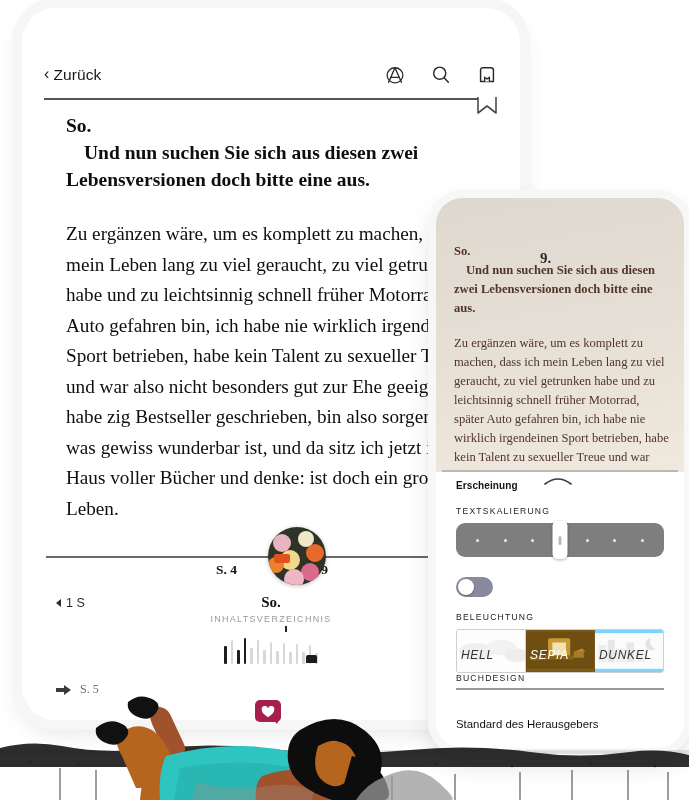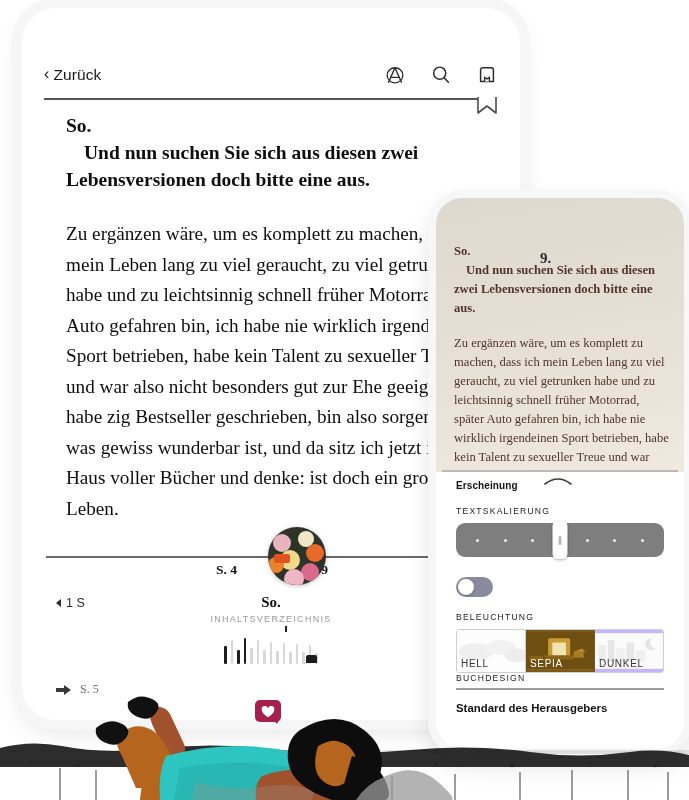--- a/index.html
+++ b/index.html
@@ -132,33 +132,33 @@
   #a11y-row .t{font-size:9.6px;color:#2a2a2a;line-height:13px;}
   #a11y-toggle{
     width:37px;height:20px;border-radius:11px;background:#8a8a9e;position:relative;flex:0 0 auto;cursor:pointer;
   }
   #a11y-toggle .knob{position:absolute;left:2px;top:2px;width:16px;height:16px;border-radius:50%;background:#fff;box-shadow:0 1px 2px rgba(0,0,0,.3);}
 
   #theme-row{margin-top:7px;display:flex;border:1px solid #cfcfcf;border-radius:3px;overflow:hidden;height:42px;}
   .theme-cell{flex:1;position:relative;overflow:hidden;cursor:pointer;border-right:1px solid #cfcfcf;}
   .theme-cell:last-child{border-right:none;}
   .theme-cell .cap{
-    position:absolute;left:4px;bottom:3px;font-size:10px;letter-spacing:.7px;z-index:3;
+    position:absolute;left:4px;bottom:10px;font-size:12px;letter-spacing:.7px;z-index:3;font-style:italic;
   }
   .theme-cell.sel{outline:2px solid #7a5a1a;outline-offset:-2px;}
   .tc-hell{background:#fdfdfd;}
   .tc-hell .cap{color:#333;}
   .tc-sepia{background:linear-gradient(#6d4d11,#8a6415);}
   .tc-sepia .cap{color:#fff;}
-  .tc-dunkel{background:#c4b5fd;}
+  .tc-dunkel{background:#7dd3fc;}
   .tc-dunkel .cap{color:#333;}
 
   #design-label{font-size:8.6px;letter-spacing:1.2px;color:#1d1d1d;}
   #design-rule{margin-top:5px;height:1.5px;background:#9a9a9a;}
-  #design-value{margin-top:12px;font-size:11.4px;font-weight:bold;color:#121212;}
+  #design-value{margin-top:28px;font-size:11.4px;font-weight:normal;color:#121212;}
 
   
   #illo{position:absolute;left:0;top:690px;width:689px;height:110px;overflow:hidden;}
   #heart-bubble{
     position:absolute;left:255px;top:700px;width:30px;height:28px;
   }
 </style>
 </head>
 <body>
 

